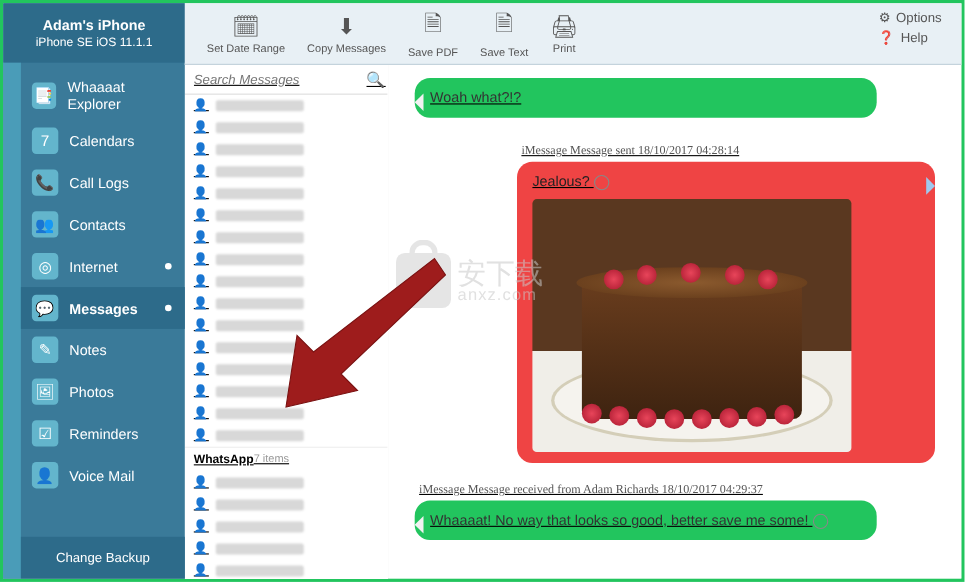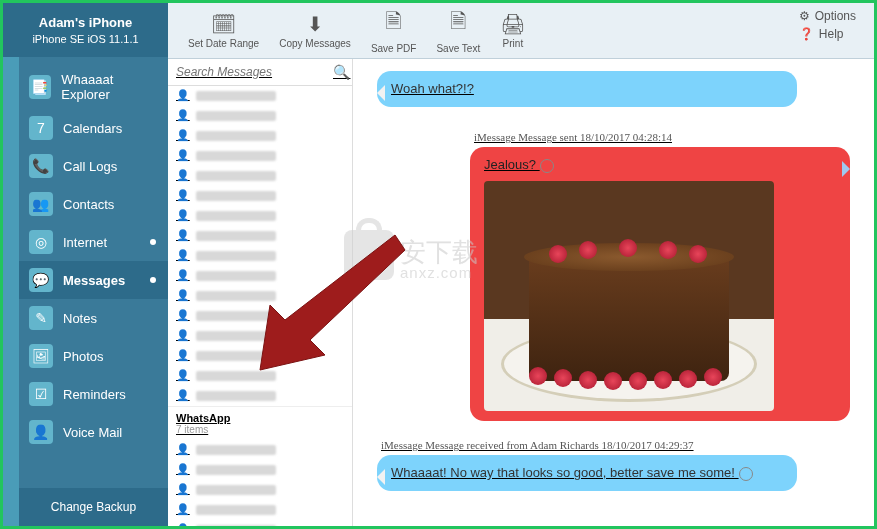--- a/index.html
+++ b/index.html
@@ -31,48 +31,48 @@
     
     
     .content { flex: 1; display: flex; overflow: hidden; text-decoration: underline; }
     .contact-list { width: 185px; border-right: 1px solid #ddd; background: #fff; overflow-y: auto; }
     .search-box { display: flex; align-items: center; padding: 5px 8px; border-bottom: 1px solid #ddd; }
     .search-input { flex: 1; border: none; outline: none; font-size: 12px; font-style: italic; color: #888; }
     .search-icon { color: #888; font-size: 14px; }
     .contact-item { display: flex; align-items: center; padding: 3px 8px; font-size: 11px; cursor: pointer; }
     .contact-avatar { width: 14px; height: 14px; margin-right: 6px; color: #999; }
     .contact-blur { width: 80px; height: 10px; background: #d8d8d8; border-radius: 2px; filter: blur(1px); }
-    .section-header { display: flex; justify-content: flex-start; padding: 5px 8px; font-size: 11px; border-top: 1px solid #eee; flex-direction: column; }
+    .section-header { display: flex; justify-content: flex-start; padding: 5px 8px; font-size: 11px; border-top: 1px solid #eee; }
     .section-header .name { font-weight: bold; }
     .section-header .count { color: #999; font-size: 10px; }
     
     
     .messages-pane { flex: 1; background: #fff; overflow-y: auto; padding: 12px 24px; position: relative; }
     .msg-in { max-width: 420px; margin-bottom: 18px; }
     .msg-out { max-width: 380px; margin-left: auto; margin-bottom: 18px; }
     .msg-meta { font-size: 11px; color: #555; margin-bottom: 4px; padding-left: 4px; font-family: serif; }
     .msg-out .msg-meta { text-align: left; margin-top: 24px; }
     .bubble { border-radius: 14px; padding: 10px 14px; font-size: 13px; font-family: Georgia, serif; position: relative; }
-    .bubble-in { background: #7dd3fc; color: #333; }
+    .bubble-in { background: #22c55e; color: #333; }
     .bubble-out { background: #ef4444; color: #222; }
     .bubble-out::after { content:""; position:absolute; right:-8px; top:14px; border:8px solid transparent; border-left-color:#9fc9ef; }
     .bubble-in::before { content:""; position:absolute; left:-8px; top:14px; border:8px solid transparent; border-right-color:#f2f2f2; }
     .cake-img { width: 290px; height: 230px; margin-top: 8px; border-radius: 4px; background: linear-gradient(#5a3820 0 60%, #f0eee8 60% 100%); position: relative; overflow:hidden; }
     .cake-plate { position:absolute; bottom:12px; left:50%; transform:translateX(-50%); width:250px; height:70px; background:#f5f3ee; border-radius:50%; box-shadow: 0 0 0 3px #d4ceb8; }
     .cake-body { position:absolute; bottom:30px; left:50%; transform:translateX(-50%); width:200px; height:130px; background:linear-gradient(#6b3e1e,#3e2310); border-radius:12px 12px 8px 8px; }
     .cake-top { position:absolute; top:-8px; left:-5px; right:-5px; height:28px; background:radial-gradient(#8b5a2e,#5e3617); border-radius:50%; }
     .berry { position:absolute; width:18px; height:18px; background:radial-gradient(#e8455a,#a8182e); border-radius:50%; }
     
     .emoji { display:inline-block; width:14px; height:14px; border:1px solid #888; border-radius:50%; vertical-align:middle; position:relative; }
     
     
     .red-arrow { position: absolute; left: 230px; top: 225px; pointer-events: none; z-index: 100; }
     
     
-    .watermark { position: absolute; left: 324px; top: 230px; z-index: 90; opacity: 0.55; pointer-events: none; display: flex; align-items: flex-end; padding-left: 20px; }
+    .watermark { position: absolute; left: 340px; top: 230px; z-index: 90; opacity: 0.55; pointer-events: none; display: flex; align-items: center; padding-left: 20px; }
     .wm-icon { width: 50px; height: 50px; border-radius: 8px; background: #d0d0d0; position: relative; margin-right: 6px; }
     .wm-handle { position:absolute; top:-12px; left:12px; width:26px; height:20px; border:5px solid #d0d0d0; border-bottom:none; border-radius:12px 12px 0 0; }
     .wm-text { font-size: 26px; color: #c8c8c8; line-height:1; }
     .wm-text .sub { font-size: 15px; display:block; letter-spacing:1px; }
     
     
     ::-webkit-scrollbar { width: 12px; background:#f0f0f0; }
     ::-webkit-scrollbar-thumb { background:#c5c5c5; border-radius:2px; }
   </style>
 </head>

